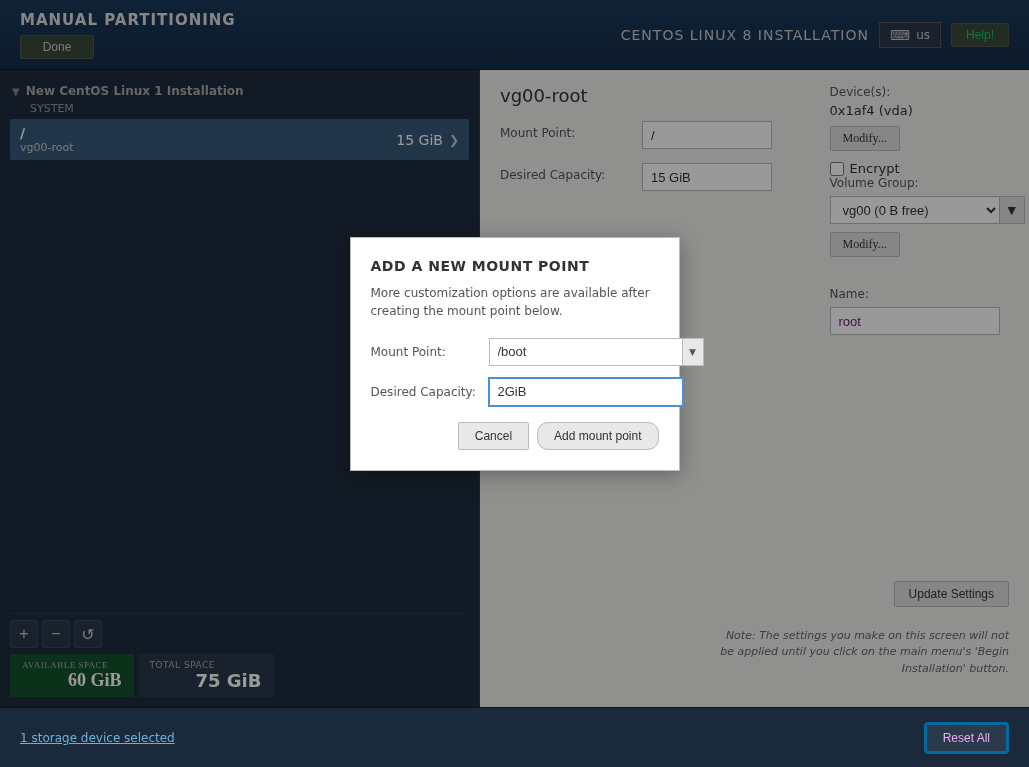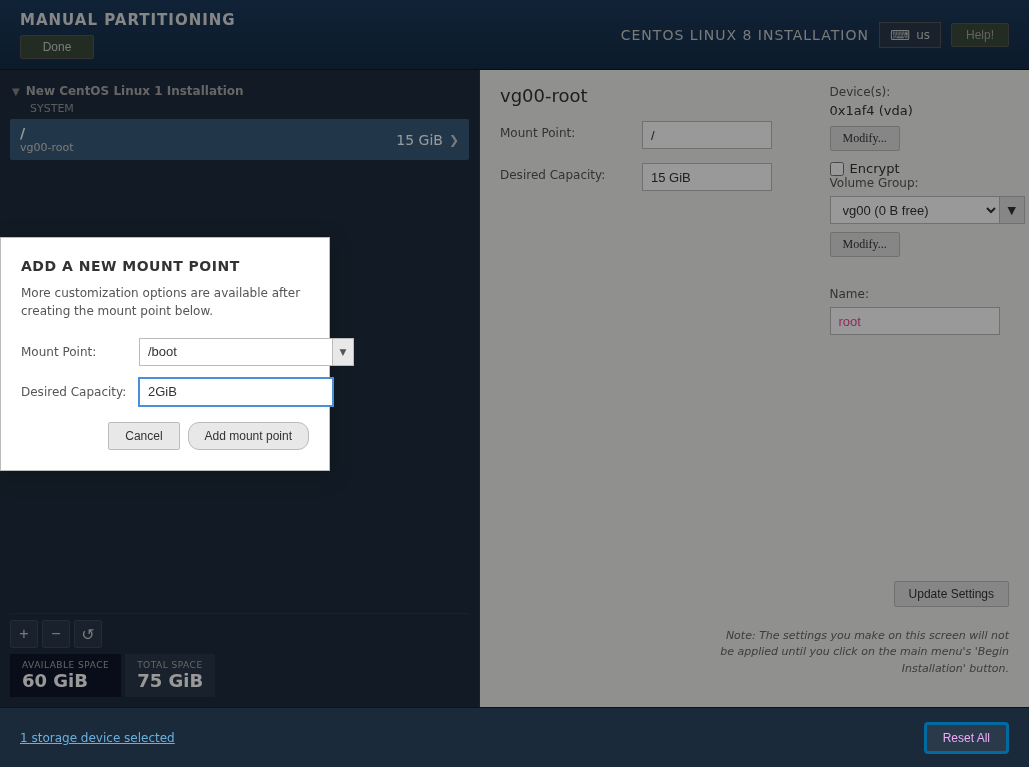--- a/index.html
+++ b/index.html
@@ -65,21 +65,21 @@
       color: #ccc;
       display: flex;
       align-items: center;
       gap: 6px;
     }
     .kb-icon {
       font-size: 14px;
     }
     .help-button {
       background: #3a4a3a;
-      color: #a3a3a3;
+      color: #22c55e;
       border: 1px solid #555;
       padding: 4px 14px;
       font-size: 12px;
       cursor: pointer;
       border-radius: 2px;
     }
 
     
     .main-content {
       display: flex;
@@ -190,35 +190,37 @@
     .space-info {
       display: flex;
       gap: 4px;
     }
     .space-box {
       padding: 6px 12px;
       display: flex;
       flex-direction: column;
     }
     .space-box.available {
-      background: #0f172a;
+      background: #14532d;
+      font-family: Liberation Serif, serif;
     }
     .space-box.total {
       background: #2a3a4a;
     }
     .space-label {
       font-size: 9px;
       color: #aaa;
       text-transform: uppercase;
       letter-spacing: 0.5px;
     }
     .space-value {
       font-size: 18px;
       font-weight: bold;
       color: #fff;
+      margin-left: 46px;
     }
 
     
     .right-panel {
       flex: 1;
       background: #f0f0ee;
       padding: 15px 20px;
       color: #333;
       position: relative;
     }
@@ -328,21 +330,21 @@
     .name-label {
       font-size: 12px;
       color: #555;
       margin-bottom: 6px;
     }
     .name-input {
       background: #fff;
       border: 1px solid #bbb;
       padding: 4px 8px;
       font-size: 13px;
-      color: #ec4899;
+      color: #701a75;
       width: 170px;
       height: 28px;
     }
 
     .update-settings-btn {
       position: absolute;
       right: 20px;
       bottom: 100px;
       background: #e0e0e0;
       border: 1px solid #bbb;
@@ -394,21 +396,21 @@
     
     .modal-overlay {
       position: absolute;
       top: 0;
       left: 0;
       width: 100%;
       height: calc(100% - 60px);
       background: rgba(0,0,0,0.4);
       display: flex;
       align-items: center;
-      justify-content: flex-start;
+      justify-content: center;
       z-index: 100;
     }
 
     .modal {
       background: #fff;
       width: 330px;
       border: 1px solid #bbb;
       box-shadow: 0 4px 20px rgba(0,0,0,0.3);
       padding: 20px;
       color: #333;

